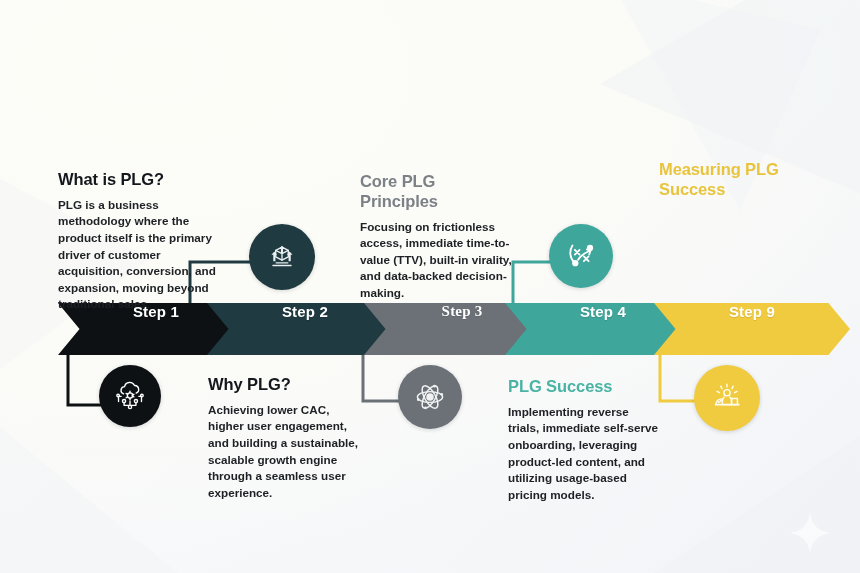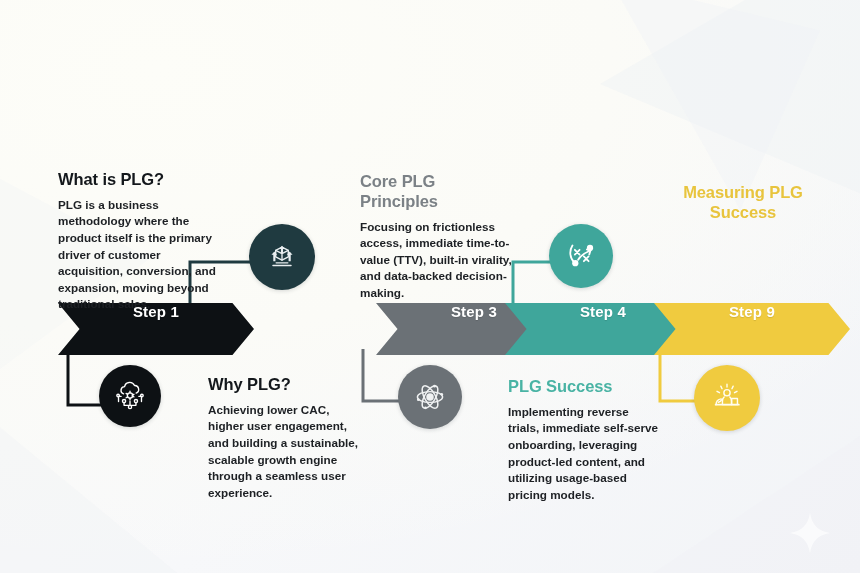--- a/index.html
+++ b/index.html
@@ -207,22 +207,26 @@
     </svg>
   </div>
 
   <div class="chevron-strip">
 
     <div class="chev notch-up" style="left:58px; width:196px;">
       <div class="chev-shape" style="background:#0d1114;"></div>
       <span class="chev-label">Step 1</span>
     </div>
 
-
-    <div class="chev notch-up" style="left:376px; width:196px;">
+    <div class="chev notch-down" style="left:207px; width:196px;">
+      <div class="chev-shape" style="background:#1f3a40;"></div>
+      <span class="chev-label">Step 2</span>
+    </div>
+
+    <div class="chev notch-up" style="left:364px; width:196px;font-family:Liberation Serif, serif;">
       <div class="chev-shape" style="background:#6b7176;"></div>
       <span class="chev-label">Step 3</span>
     </div>
 
     <div class="chev notch-down" style="left:505px; width:196px;">
       <div class="chev-shape" style="background:#3fa69b;"></div>
       <span class="chev-label">Step 4</span>
     </div>
 
     <div class="chev notch-up" style="left:654px; width:196px;">
@@ -308,17 +312,17 @@
   <div class="block" style="left:360px; top:172px; width:152px;">
     <h3 style="color:#7b8186;">Core PLG Principles</h3>
     <p>Focusing on frictionless access, immediate time-to-value (TTV), built-in virality, and data-backed decision-making.</p>
   </div>
 
   <div class="block" style="left:508px; top:377px; width:152px;">
     <h3 style="color:#49b3a4;">PLG Success</h3>
     <p>Implementing reverse trials, immediate self-serve onboarding, leveraging product-led content, and utilizing usage-based pricing models.</p>
   </div>
 
-  <div class="block" style="left:659px; top:183px; width:168px;text-align:center;">
+  <div class="block" style="left:659px; top:160px; width:168px;">
     <h3 style="color:#e8c43d;">Measuring PLG Success</h3>
   </div>
 
 </div>
 
 </body></html>

